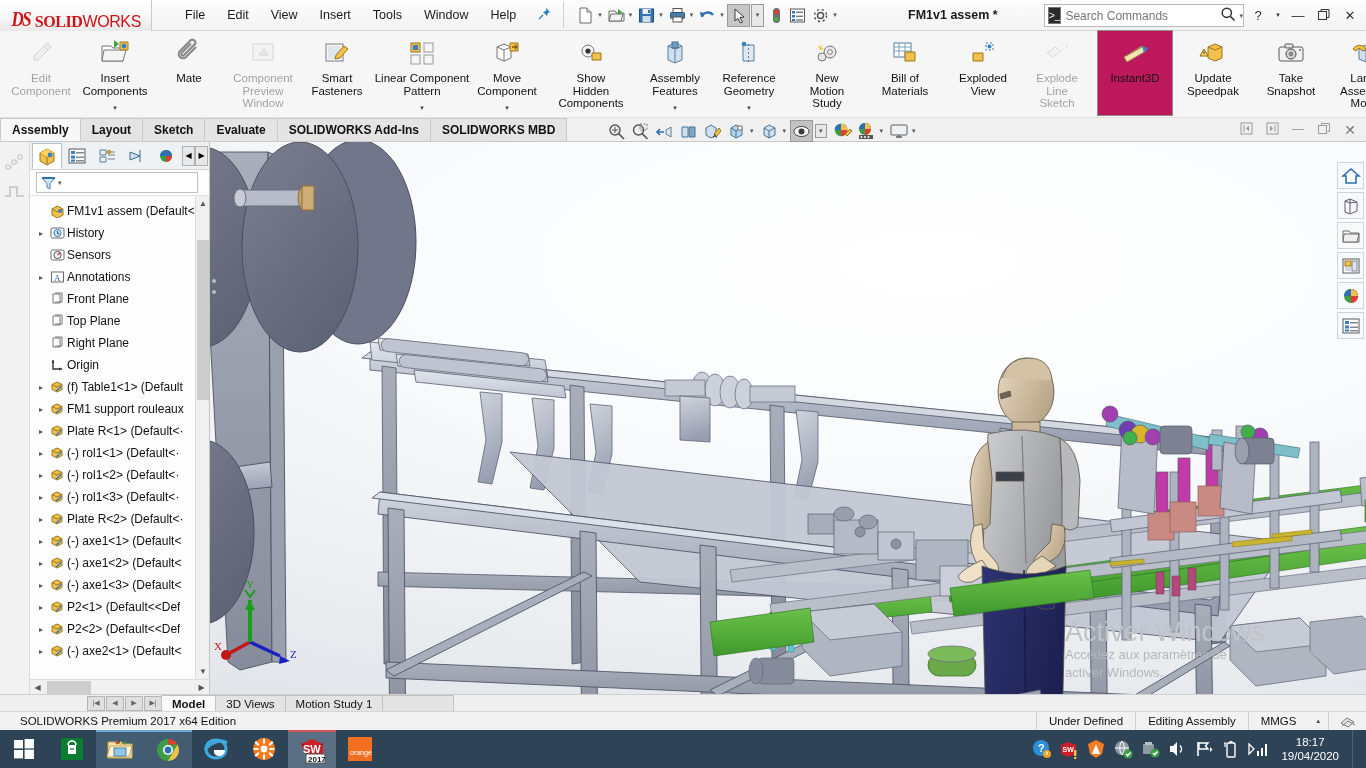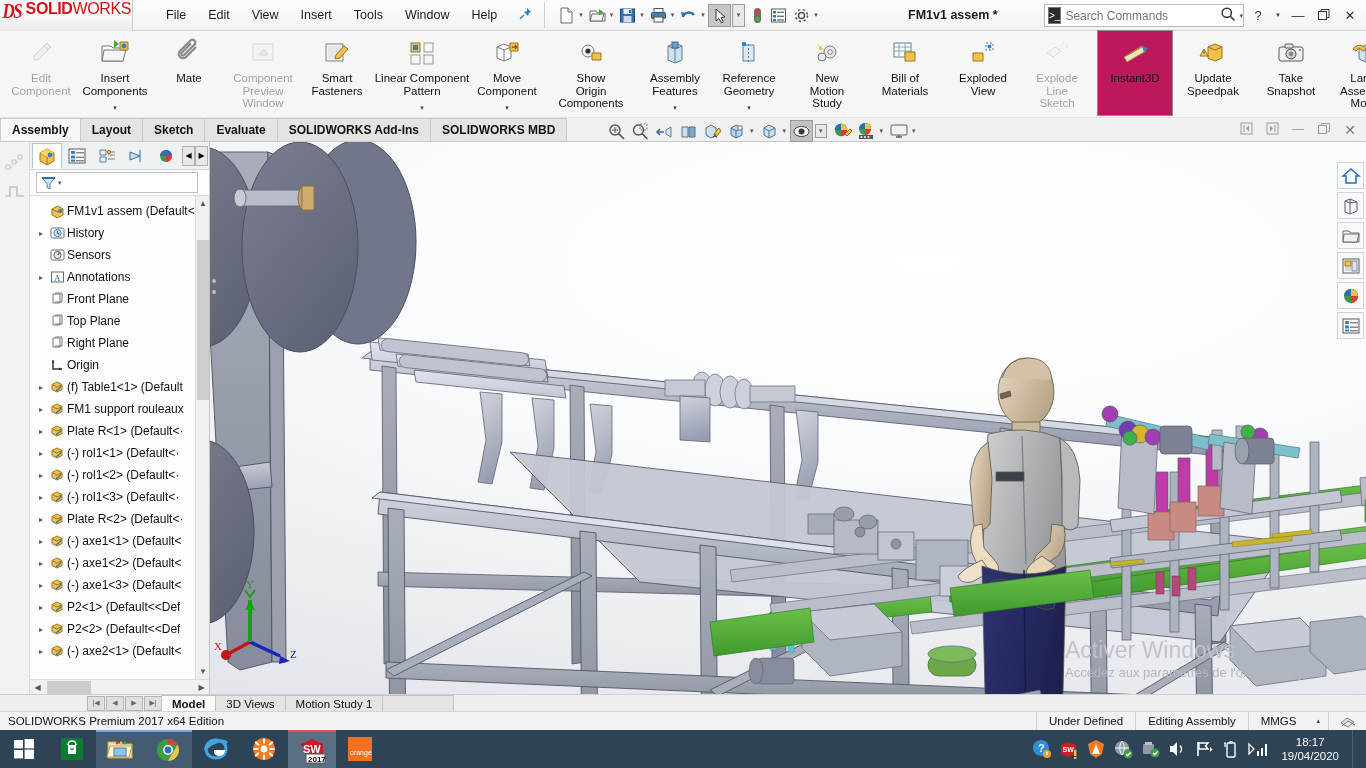--- a/index.html
+++ b/index.html
@@ -13,35 +13,35 @@
   #app { position: relative; width: 1366px; height: 768px; }
 
   
   .titlebar {
     position: absolute; top: 0; left: 0; width: 1366px; height: 31px;
     background: linear-gradient(#fdfdfd, #f3f3f3);
     border-bottom: 1px solid #d8d8d8;
     display: flex; align-items: center;
   }
   .sw-logo {
-    width: 133px; height: 31px;
+    width: 152px; height: 31px;
     background: linear-gradient(180deg,#ffffff 0%,#f7f7f7 55%,#e9e9e9 100%);
     border-right: 1px solid #c9c9c9;
-    display: flex; align-items: flex-start; justify-content: center;
+    display: flex; align-items: flex-end; justify-content: center;
     position: relative;
   }
   .sw-logo .ds {
     font-family: "Liberation Serif", serif;
     font-style: italic; font-weight: bold;
     font-size: 20px; color: #d01317; letter-spacing: -2px;
     transform: scaleX(0.85);
     margin-right: 3px;
   }
   .sw-logo .solid {
-    font-weight: bold; font-size: 16px; color: #d01317; letter-spacing: -0.4px;
+    font-weight: bold; font-size: 16px; color: #d01317; letter-spacing: -0.4px; font-family: Liberation Serif, serif;
   }
   .sw-logo .works {
     font-weight: normal; font-size: 16px; color: #d01317; letter-spacing: -0.4px;
   }
   .menubar { display: flex; align-items: center; margin-left: 22px; }
   .menubar .mi {
     padding: 4px 11px; font-size: 12.5px; color: #1a1a1a; cursor: default;
   }
   .pin-icon { margin-left: 10px; color: #2d7fc1; font-size: 14px; }
 
@@ -221,21 +221,21 @@
     border: 1px solid #cdd4da; background: #f7f9fa;
     display: flex; align-items: center; justify-content: center;
   }
   .rightedge .rb.first { margin-top: 20px; }
 
   
   .watermark {
     position: absolute; right: 42px; bottom: 12px; text-align: left;
     color: #b9bcc0; pointer-events: none;
   }
-  .watermark .wm1 { font-size: 23px; line-height: 27px; color: #c0c3c7; }
+  .watermark .wm1 { font-size: 27px; line-height: 27px; color: #c0c3c7; }
   .watermark .wm2 { font-size: 13px; line-height: 18px; color: #b4b7bb; }
 
   
   .vp-handle { position: absolute; left: 211px; top: 272px; width: 6px; height: 28px; }
   .vp-handle i { display:block; width:4px; height:4px; border-radius:50%;
     background: #bdbdbd; margin: 7px auto; }
 
   
   .bottombar {
     position: absolute; left: 0; top: 694px; width: 1366px; height: 17px;
@@ -254,21 +254,21 @@
   }
   .bottombar .btab.sel { background: #fafafa; font-weight: bold; }
   .bottombar .btab.empty { width: 72px; }
 
   
   .statusbar {
     position: absolute; left: 0; top: 711px; width: 1366px; height: 19px;
     background: #f2f2f2; border-top: 1px solid #d5d5d5;
     display: flex; align-items: center; font-size: 11.5px; color: #111;
   }
-  .statusbar .sleft { margin-left: 8px; }
+  .statusbar .sleft { margin-left: 20px; }
   .statusbar .sright { margin-left: auto; display: flex; align-items: center; }
   .statusbar .sseg {
     padding: 0 12px; border-left: 1px solid #d0d0d0; height: 19px;
     display: flex; align-items: center;
   }
   .statusbar .sarrow { font-size: 7px; color: #444; padding: 0 8px; }
 
   
   .taskbar {
     position: absolute; left: 0; top: 730px; width: 1366px; height: 38px;
@@ -521,21 +521,21 @@
 
     <div class="rbtn wide" style="width:86px;">
       <div class="ico">
         <svg width="30" height="28" viewBox="0 0 30 28">
             <path d="M6 12a6 6 0 1112 0 6 6 0 01-12 0z" fill="#f4f4f4" stroke="#777"></path>
             <circle cx="12" cy="12" r="2.6" fill="#333"></circle>
             <path d="M16 14h9v7h-9z" fill="#f2c14b" stroke="#99761c"></path>
           </svg>
       </div>
       <div class="lbl" style="white-space:pre-line;width:90px;">Show
-Origin
+Hidden
 Components</div>
     </div>
 
     <div class="rsep"></div>
 
     <div class="rbtn">
       <div class="ico">
         <svg width="28" height="28" viewBox="0 0 28 28">
             <path d="M7 7l7-3 7 3v14l-7 3-7-3z" fill="#cfe0ee" stroke="#5a7f9e"></path>
             <path d="M7 7l7 3 7-3M14 10v14" fill="none" stroke="#5a7f9e"></path>
@@ -1412,20 +1412,21 @@
         <path d="M-5 -52 l 5 7 l 5 -7" stroke="#19a019" stroke-width="2" fill="none"></path>
         <text x="-36" y="8" font-size="11" fill="#c01818" font-family="Liberation Serif, serif">X</text>
         <text x="-4" y="-54" font-size="11" fill="#19a019" font-family="Liberation Serif, serif">Y</text>
         <text x="40" y="16" font-size="11" fill="#1822c0" font-family="Liberation Serif, serif">Z</text>
       </g>
     </svg>
 
     <div class="watermark">
       <div class="wm1">Activer Windows</div>
       <div class="wm2">Accédez aux paramètres de l'ordinateur pour</div>
+      <div class="wm2">activer Windows.</div>
     </div>
   </div>
 
   <div class="vp-handle">
       <i></i>
       <i></i>
     </div>
 
   <div class="rightedge">
     <div class="rb first">

